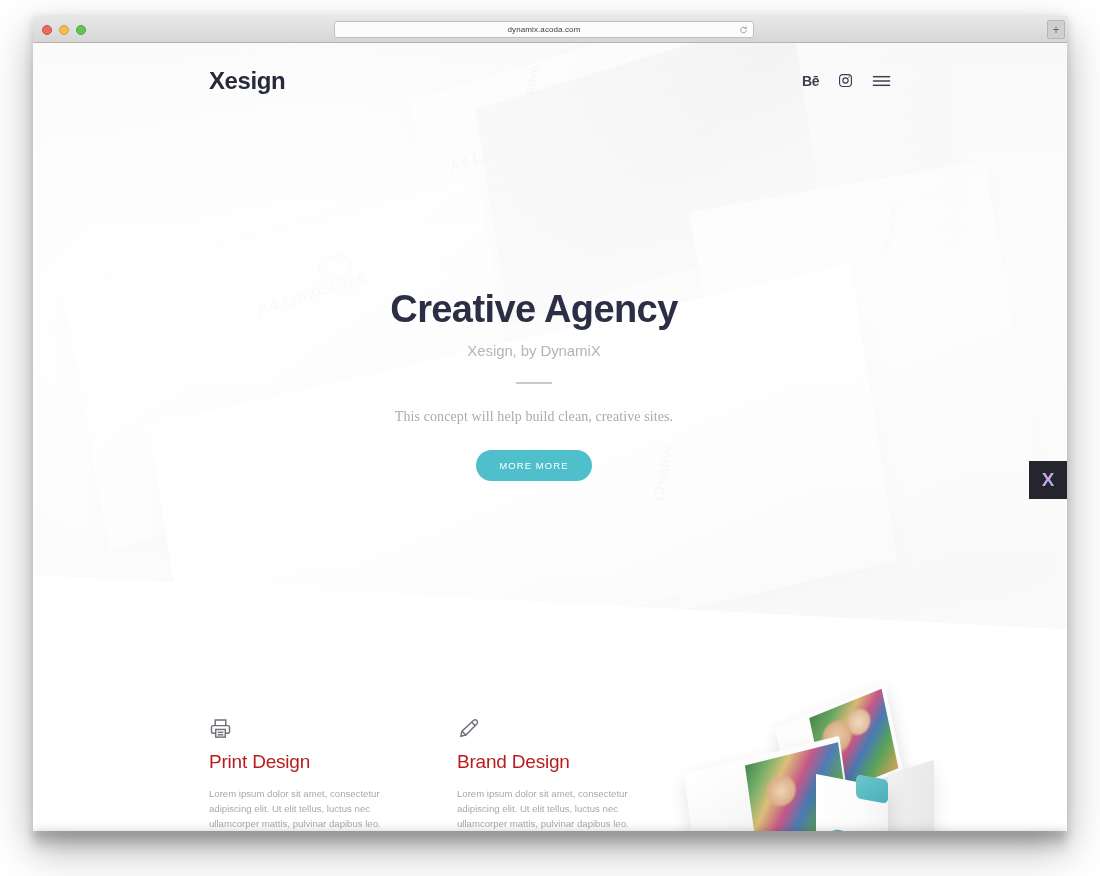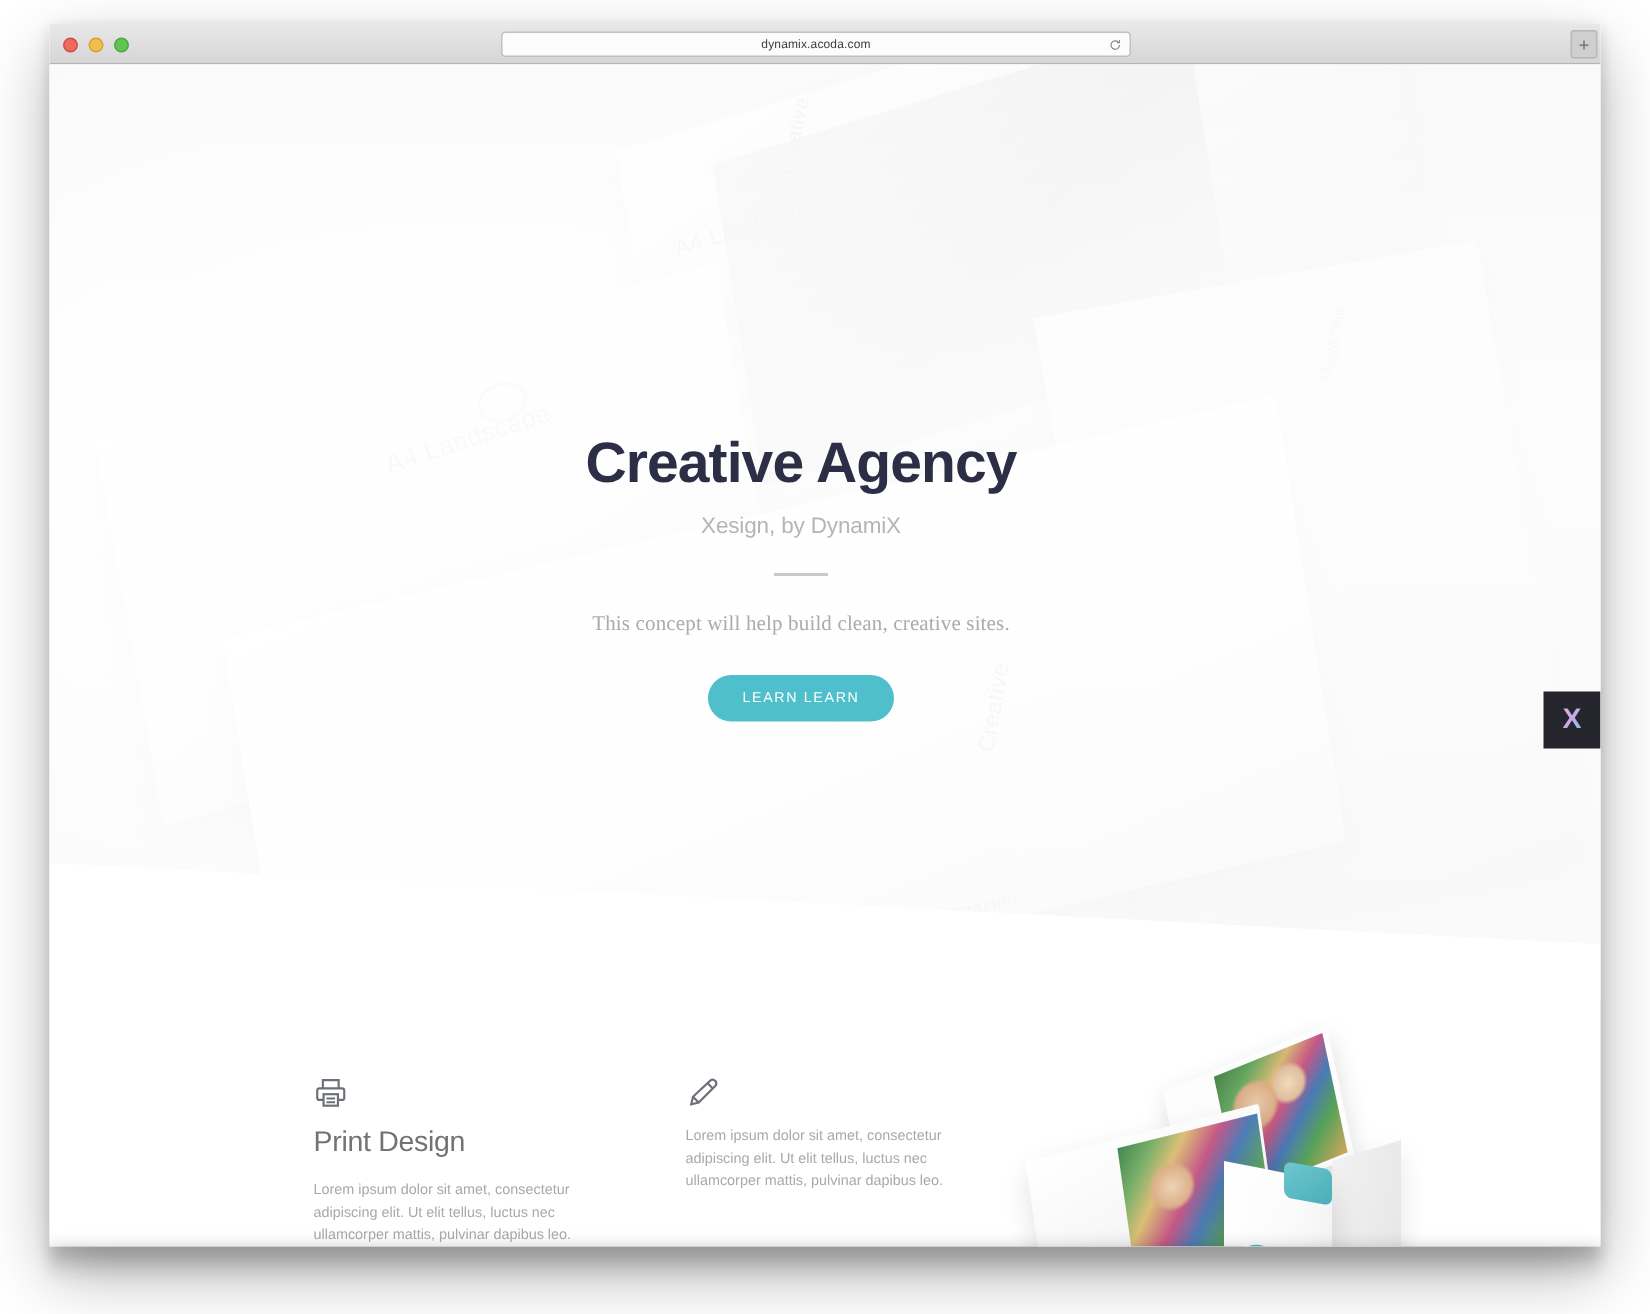--- a/index.html
+++ b/index.html
@@ -255,21 +255,21 @@
   }
   .features-inner {
     position: relative;
     padding: 52px 0 0 176px;
     display: flex;
     gap: 62px;
   }
   .feature-col { width: 186px; }
   .feature-icon { height: 26px; color: #6d7077; margin-bottom: 8px; }
   .feature-title {
-    font-size: 19px; color: #737373;
+    font-size: 19px; color: #b91c1c;
     font-weight: 400; letter-spacing: -0.2px;
     margin-bottom: 14px;
   }
   .feature-text {
     font-size: 9.6px; color: #a7a9ae;
     line-height: 1.55;
   }
 
   
   .product-mockup {
@@ -393,27 +393,47 @@
       <div class="mag-label mag-label-a">A4 Landscape</div>
       <div class="mag-label mag-label-b">A4 Landscape</div>
       <div class="mag-label mag-label-c">Magazine</div>
       <div class="mag-label mag-label-d">Magazine</div>
       <div class="mag-label mag-label-e">Creative</div>
       <div class="mag-label mag-label-f">Creative</div>
 
       <div class="hero-veil"></div>
       <div class="hero-cut"></div>
 
+      <nav class="site-nav">
+        <div class="logo">Xesign</div>
+        <div class="nav-right">
+          <span class="nav-icon behance-icon">Bē</span>
+          <span class="nav-icon">
+            <svg width="15" height="15" viewBox="0 0 24 24" fill="none" stroke="currentColor" stroke-width="1.8">
+              <rect x="2.5" y="2.5" width="19" height="19" rx="5"></rect>
+              <circle cx="12" cy="12" r="4.2"></circle>
+              <circle cx="17.6" cy="6.4" r="1.1" fill="currentColor" stroke="none"></circle>
+            </svg>
+          </span>
+          <span class="nav-icon">
+            <svg width="19" height="14" viewBox="0 0 22 14" stroke="currentColor" stroke-width="1.7">
+              <line x1="1" y1="2" x2="21" y2="2"></line>
+              <line x1="1" y1="7" x2="21" y2="7"></line>
+              <line x1="1" y1="12" x2="21" y2="12"></line>
+            </svg>
+          </span>
+        </div>
+      </nav>
 
       <div class="hero-content">
         <h1 class="hero-title">Creative Agency</h1>
         <div class="hero-subtitle">Xesign, by DynamiX</div>
         <div class="hero-divider"></div>
         <div class="hero-tagline">This concept will help build clean, creative sites.</div>
-        <button class="learn-more-btn">LEARN LEARN</button>
+        <button class="learn-more-btn">MORE MORE</button>
       </div>
     </section>
 
     <div class="side-tab">
       <span class="side-tab-x">X</span>
     </div>
 
     <section class="features">
       <div class="features-inner">
 
@@ -432,20 +452,21 @@
         </div>
 
         <div class="feature-col">
           <div class="feature-icon">
             <svg width="23" height="23" viewBox="0 0 24 24" fill="none" stroke="currentColor" stroke-width="1.5">
               <path d="M17.4 3.4a2.6 2.6 0 0 1 3.6 3.6L9.2 18.8 4 20l1.2-5.2z"></path>
               <line x1="15.4" y1="5.4" x2="19" y2="9"></line>
               <path d="M5.2 14.8 9.2 18.8"></path>
             </svg>
           </div>
+          <div class="feature-title">Brand Design</div>
           <div class="feature-text">Lorem ipsum dolor sit amet, consectetur adipiscing elit. Ut elit tellus, luctus nec ullamcorper mattis, pulvinar dapibus leo.</div>
         </div>
 
         <div class="product-mockup">
 
           <div class="pm-book">
             <div class="pm-book-img"></div>
           </div>
           <div class="pm-open">
             <div class="pm-open-img"></div>

